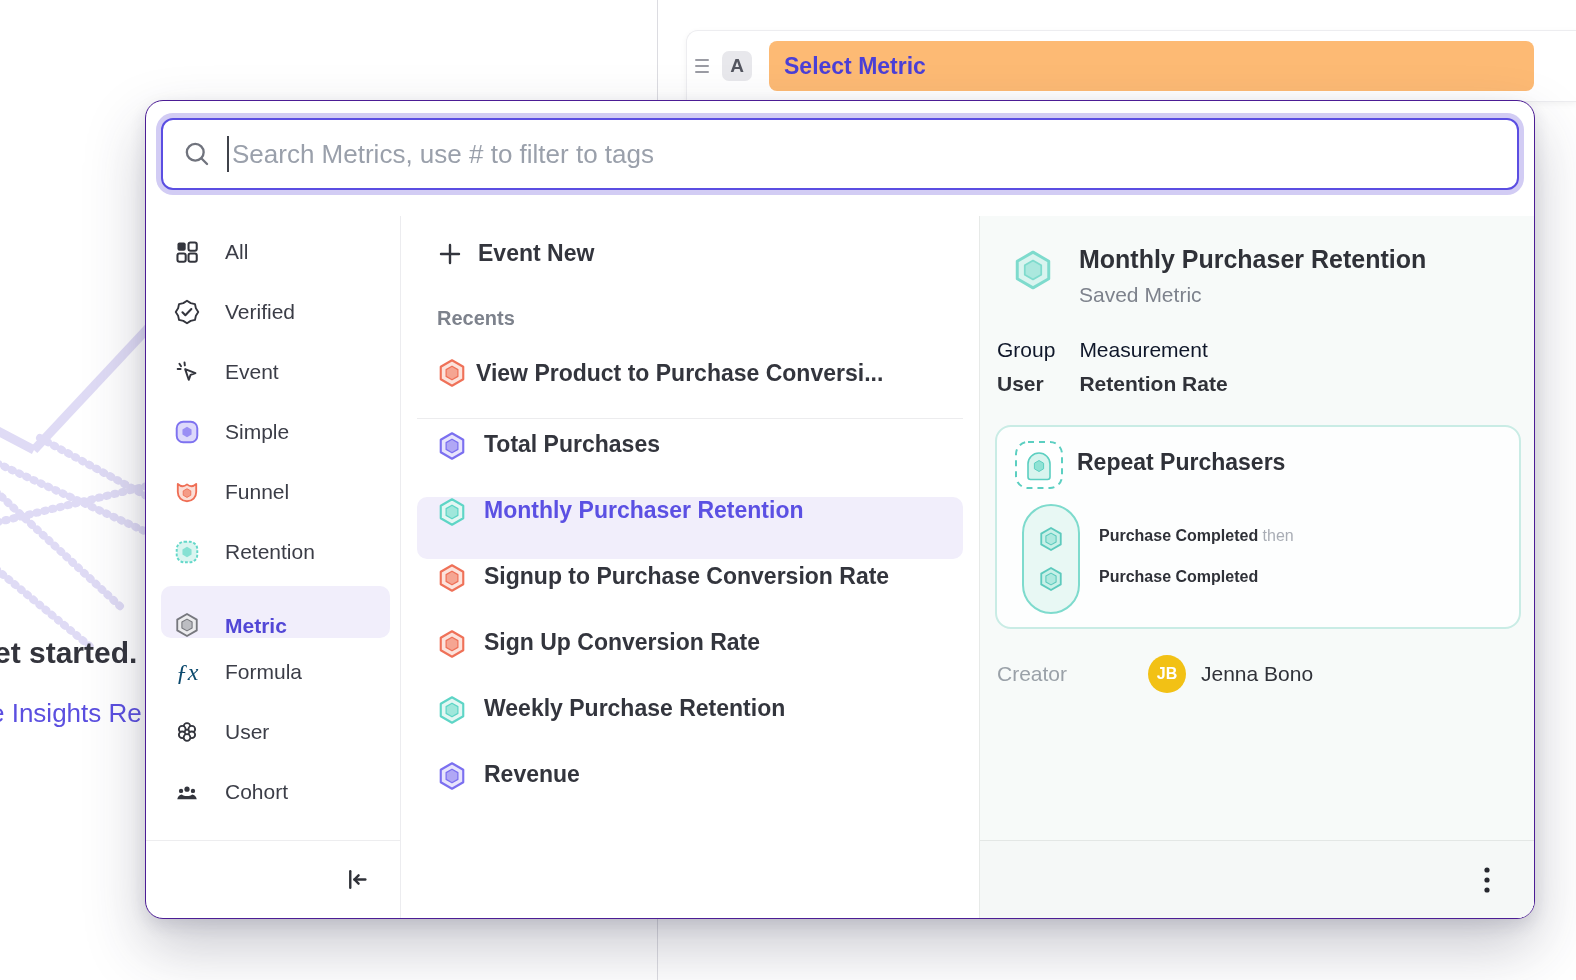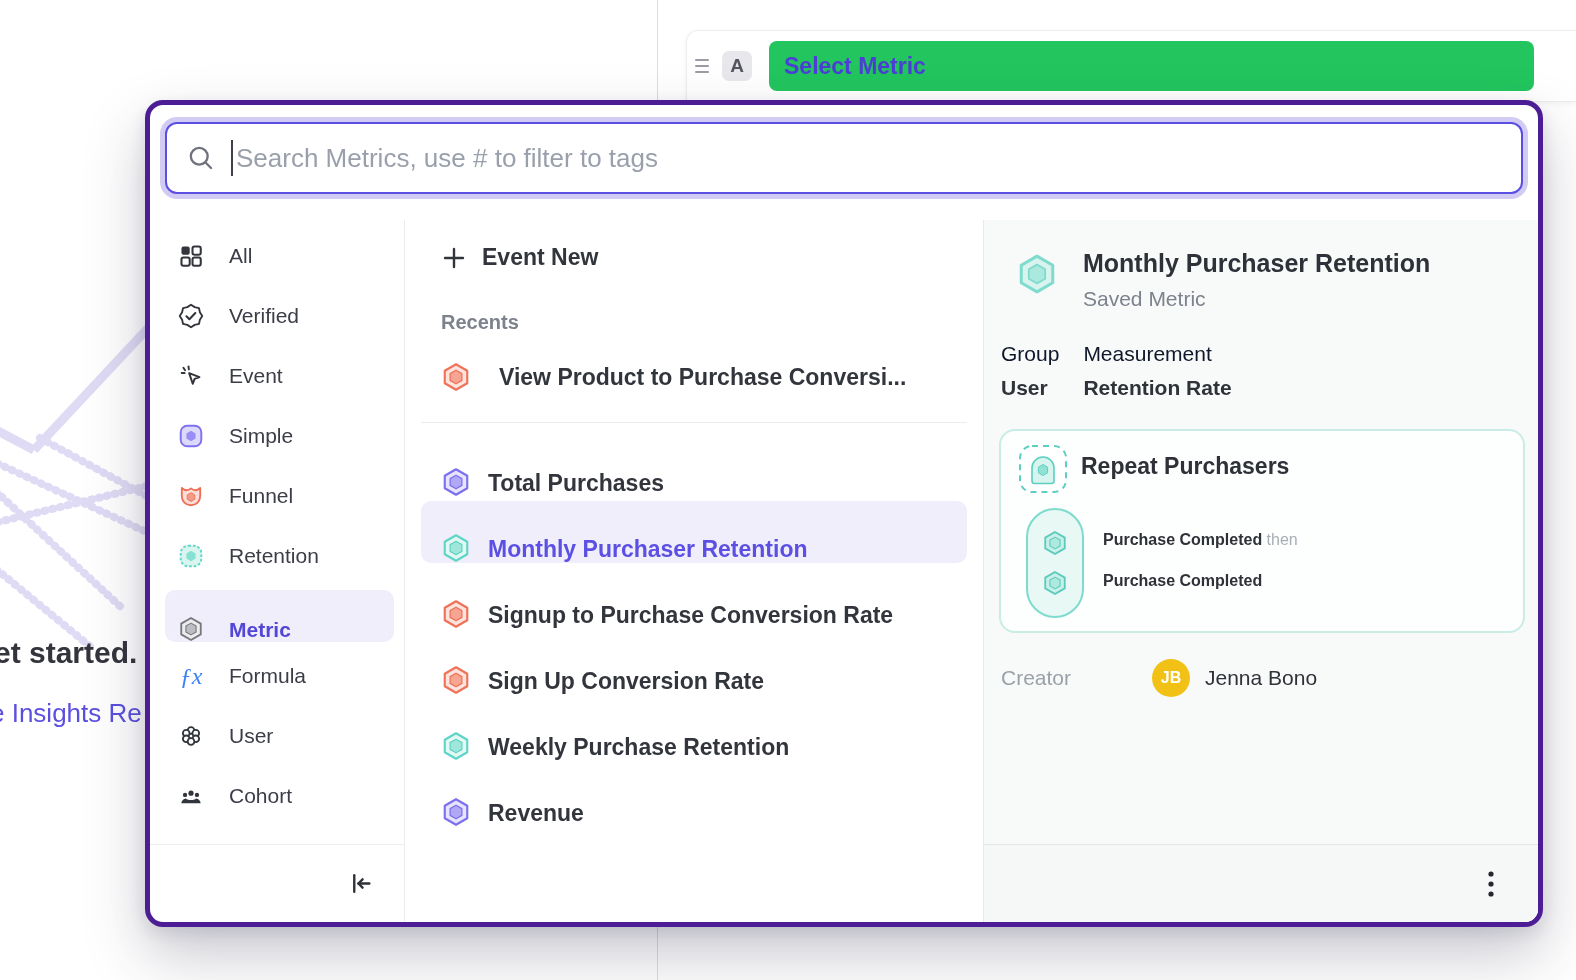--- a/index.html
+++ b/index.html
@@ -22,29 +22,29 @@
     border-radius:12px 0 0 0;box-shadow:0 2px 6px rgba(0,0,0,.05);
     display:flex;align-items:center;
   }
   .drag-handle{margin-left:8px;display:flex;flex-direction:column;gap:3.5px;}
   .drag-handle i{display:block;width:14px;height:2.4px;background:#9b9ca4;border-radius:2px;}
   .row-badge{
     width:30px;height:30px;border-radius:7px;background:#e8e8ec;color:#53555f;
     font-weight:700;font-size:19px;display:flex;align-items:center;justify-content:center;margin-left:13px;
   }
   .metric-pill{
-    flex:1;margin:0 43px 0 17px;height:50px;background:#22c55e;border-radius:8px;
+    flex:1;margin:0 43px 0 17px;height:50px;background:#fdba74;border-radius:8px;
     display:flex;align-items:center;padding-left:15px;color:#4b3fd6;font-size:23px;font-weight:600;
     cursor:pointer;
   }
 
   
   .popup{
     position:absolute;left:145px;top:100px;width:1388px;height:817px;background:#fff;
-    border-radius:18px;border:5px solid #4c1d95;
+    border-radius:18px;border:1px solid #4c1d95;
     box-shadow:0 28px 60px rgba(45,45,75,.26), 0 6px 16px rgba(45,45,75,.12);
     overflow:hidden;
   }
   .search-wrap{
     position:absolute;left:15px;top:17px;right:15px;height:72px;background:#fff;
     border:2px solid #5b4ee2;border-radius:12px;box-shadow:0 0 0 5px #d2ccf4;
     display:flex;align-items:center;padding:0 20px;box-sizing:border-box;
   }
   .search-caret{width:2px;height:36px;background:#3f424a;margin:0 3px 0 16px;}
   .search-input{
@@ -59,40 +59,40 @@
   .col-right{flex:1;background:#f7faf9;border-left:1px solid #e7eae8;position:relative;box-sizing:border-box;}
 
   
   .filter-list{list-style:none;margin:0;padding:10px 0 0 0;}
   .filter-item{
     height:52px;margin:0 10px 8px 15px;display:flex;align-items:center;gap:25px;
     padding-left:13px;border-radius:10px;font-size:21px;color:#3b3d47;font-weight:500;cursor:pointer;
   }
   .filter-item.selected{background:#f1eefb;color:#5247d6;font-weight:600;align-items:flex-end;}
   .filter-icon{width:26px;height:26px;display:flex;align-items:center;justify-content:center;flex:0 0 26px;}
-  .formula-glyph{font-family:"Liberation Serif",serif;font-style:italic;font-size:24px;color:#3b82f6;line-height:1;}
+  .formula-glyph{font-family:"Liberation Serif",serif;font-style:italic;font-size:24px;color:#0c4a6e;line-height:1;}
   .col-footer{
     position:absolute;left:0;right:0;bottom:0;height:77px;border-top:1px solid #ededef;
     display:flex;align-items:center;
   }
   .col-left .col-footer{justify-content:flex-end;padding-right:26px;}
   .icon-btn{background:none;border:none;padding:4px;cursor:pointer;display:flex;align-items:center;justify-content:center;}
 
   
   .create-row{display:flex;align-items:center;gap:15px;margin:24px 0 0 36px;font-size:23px;font-weight:700;color:#33353d;cursor:pointer;}
   .section-label{margin:40px 0 0 36px;font-size:20px;color:#7d828c;font-weight:600;}
   .section-label.metrics{margin-top:26px;}
   .recent-item{
-    display:flex;align-items:center;gap:28px;margin-top:28px;padding:0 24px 0 36px;
+    display:flex;align-items:center;gap:9px;margin-top:28px;padding:0 24px 0 36px;
     font-size:23px;font-weight:700;color:#33353d;white-space:nowrap;overflow:hidden;cursor:pointer;
   }
   .mid-divider{margin:30px 16px 0;border-top:1px solid #ececee;height:0;}
   .metric-list{list-style:none;margin:12px 16px 0;padding:0;}
   .metric-item{
-    height:62px;display:flex;align-items:flex-end;gap:17px;padding-left:20px;margin-bottom:4px;
+    height:62px;display:flex;align-items:flex-start;gap:17px;padding-left:20px;margin-bottom:4px;
     border-radius:10px;font-size:23px;font-weight:700;color:#33353d;cursor:pointer;white-space:nowrap;
   }
   .metric-item.selected{background:#f1eefb;color:#5b50e3;}
 
   
   .hex{display:block;}
   .hex-purple{--hex-main:#7b6ff0;--hex-light:#e7e4fc;--hex-mid:#b0a7f5;}
   .hex-teal{--hex-main:#5ed5c6;--hex-light:#e3f7f3;--hex-mid:#9fe7db;}
   .hex-salmon{--hex-main:#ef7158;--hex-light:#fce3dc;--hex-mid:#f5a592;}
   .hex-gray{--hex-main:#77787e;--hex-light:#ececee;--hex-mid:#bcbdc2;}

